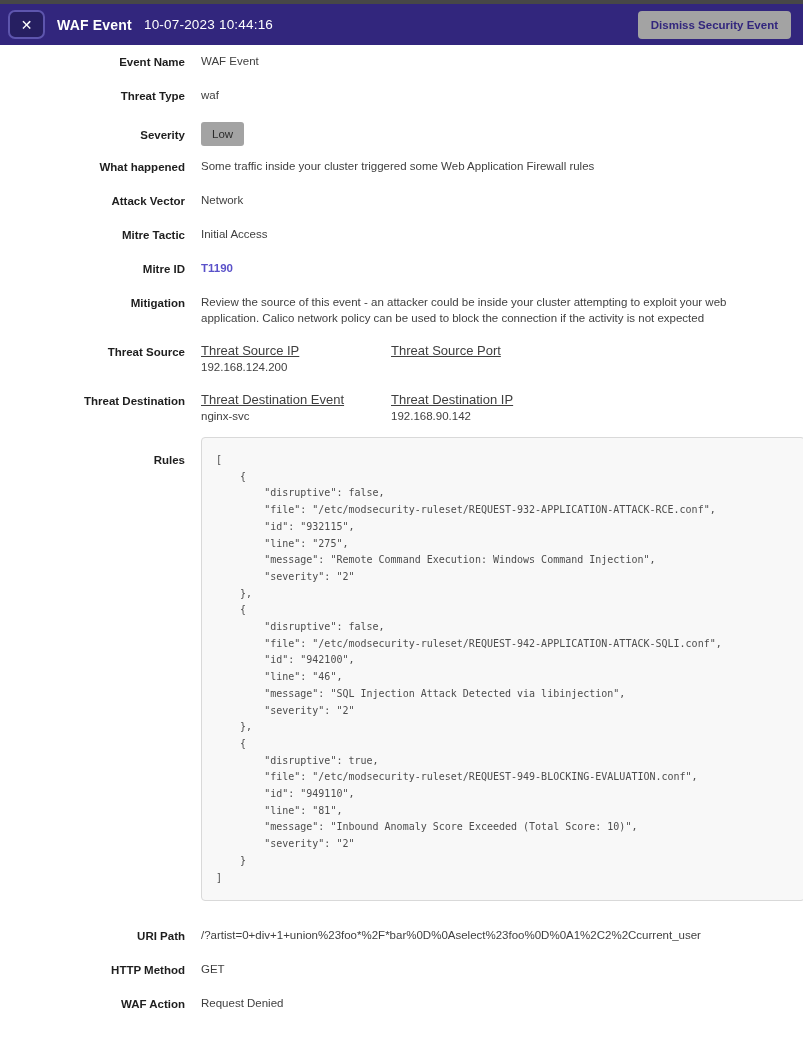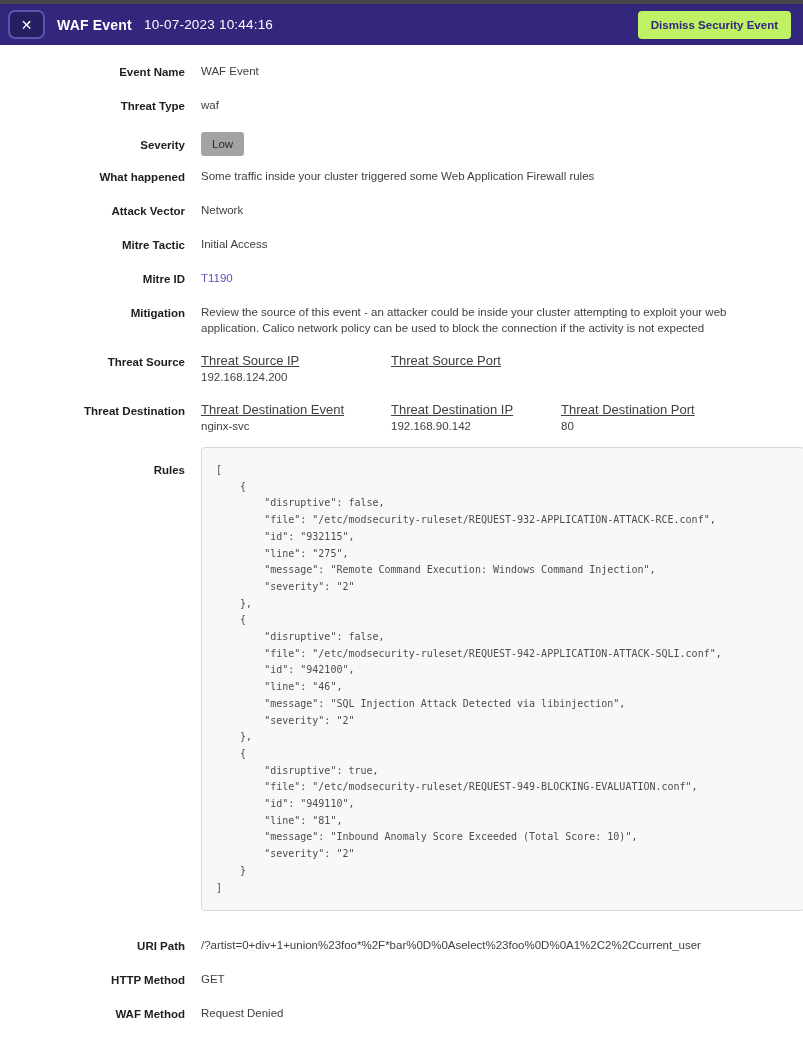--- a/index.html
+++ b/index.html
@@ -28,32 +28,32 @@
     color: #ffffff;
     font-size: 14px;
     display: flex; align-items: center; justify-content: center;
     cursor: pointer;
     flex: 0 0 auto;
   }
   .header-title { font-weight: bold; font-size: 14px; letter-spacing: .2px; }
   .header-time { font-size: 13.5px; font-weight: 500; letter-spacing: .2px; }
   .dismiss-btn {
     margin-left: auto;
-    background: #bef264;
+    background: #a3a3a3;
     color: #32267d;
     border: none;
     border-radius: 4px;
     height: 28px;
     padding: 0 13px;
     font-family: "Liberation Sans", sans-serif;
     font-size: 11.5px;
     font-weight: bold;
     cursor: pointer;
   }
-  .content { padding-top: 18px; }
+  .content { padding-top: 8px; }
   .row {
     display: grid;
     grid-template-columns: 185px 1fr;
     column-gap: 16px;
     margin-bottom: 17px;
     align-items: start;
   }
   .label {
     text-align: right;
     font-weight: bold;
@@ -70,21 +70,21 @@
   .row-severity { margin-top: 18px; margin-bottom: 12px; align-items: center; }
   .badge-low {
     display: inline-block;
     background: #a3a3a3;
     border-radius: 3px;
     padding: 5px 11px;
     font-size: 11.5px;
     color: #2b2b2b;
     line-height: 14px;
   }
-  .link { color: #5a51c9; text-decoration: none; cursor: pointer; }
+  .link { color: #5a51c9; text-decoration: none; cursor: pointer; font-weight: bold; }
   .mitigation-text { max-width: 558px; }
   .subcols { display: grid; grid-template-columns: 190px 170px 1fr; column-gap: 0; }
   .subcol-header { font-size: 13px; color: #3f3f3f; line-height: 16px; text-decoration: underline; }
   .subcol-value { font-size: 11.5px; color: #3f3f3f; line-height: 16px; }
   .row-rules { margin-bottom: 26px; }
   .rules-box {
     background: #f8f8f8;
     border: 1px solid #d9d9d9;
     border-radius: 4px;
     padding: 14px 0 14px 14px;
@@ -178,24 +178,20 @@
   <div class="row" style="margin-bottom:13px;">
     <div class="label">Threat Destination</div>
     <div class="subcols">
       <div>
         <div class="subcol-header">Threat Destination Event</div>
         <div class="subcol-value">nginx-svc</div>
       </div>
       <div>
         <div class="subcol-header">Threat Destination IP</div>
         <div class="subcol-value">192.168.90.142</div>
-      </div>
-      <div>
-        <div class="subcol-header">Threat Destination Port</div>
-        <div class="subcol-value">80</div>
       </div>
     </div>
   </div>
 
   <div class="row row-rules">
     <div class="label" style="padding-top:15px;">Rules</div>
     <div class="rules-box">
       <pre>[
     {
         "disruptive": false,
@@ -229,17 +225,17 @@
     <div class="label">URI Path</div>
     <div class="value uri-value">/?artist=0+div+1+union%23foo*%2F*bar%0D%0Aselect%23foo%0D%0A1%2C2%2Ccurrent_user</div>
   </div>
 
   <div class="row">
     <div class="label">HTTP Method</div>
     <div class="value">GET</div>
   </div>
 
   <div class="row">
-    <div class="label">WAF Method</div>
+    <div class="label">WAF Action</div>
     <div class="value">Request Denied</div>
   </div>
 
 </div>
 
 </body></html>

